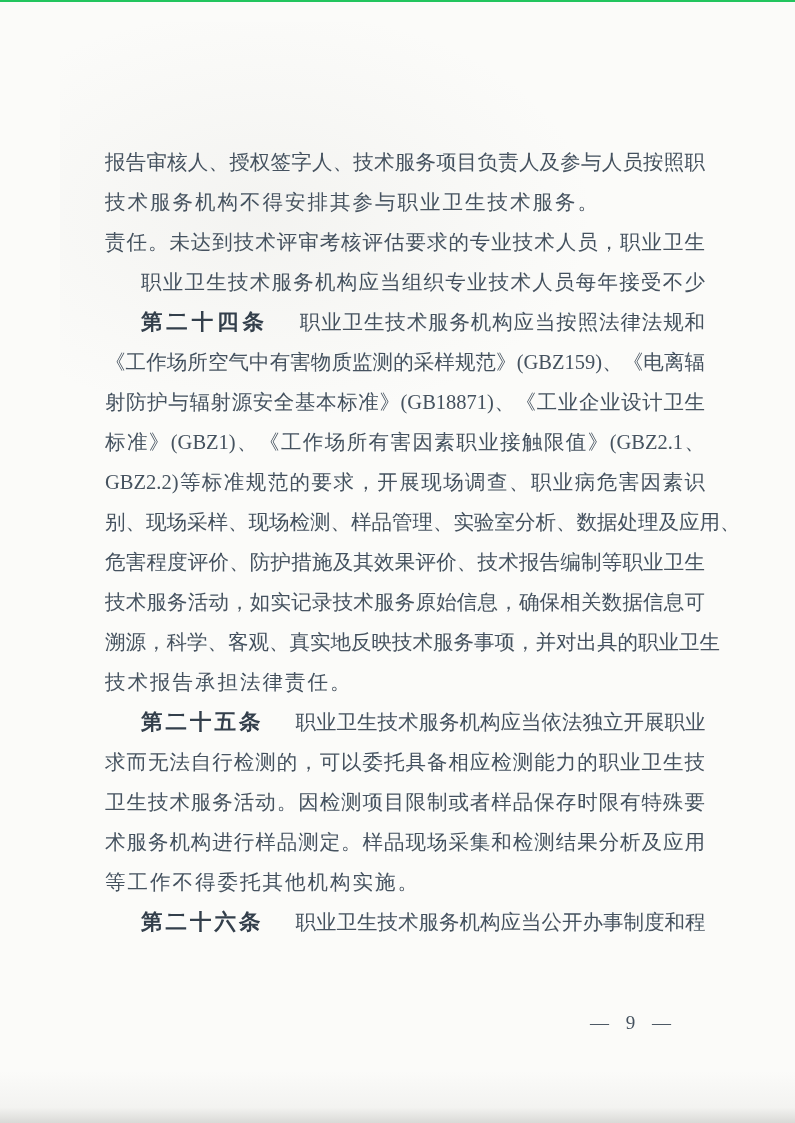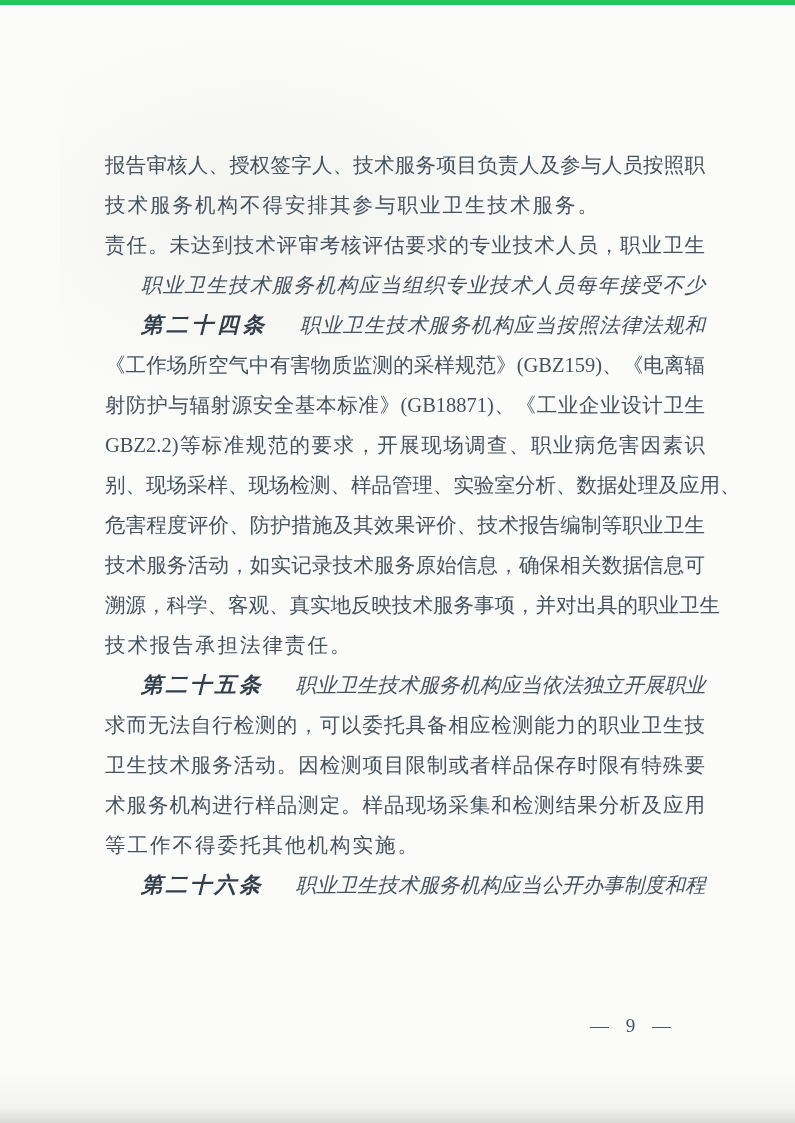--- a/index.html
+++ b/index.html
@@ -7,21 +7,21 @@
     padding: 0;
     background: #ffffff;
   }
   .page {
     position: relative;
     width: 795px;
     height: 1123px;
     background: var(--page-bg, #fbfbf9);
     overflow: hidden;
     box-sizing: border-box;
-    border-top: 5px solid #22c55e;
+    border-top: 2px solid #22c55e;
     font-family: "Liberation Serif", "DejaVu Serif", serif;
   }
   
   .smudge-top {
     position: absolute;
     left: 60px;
     top: 20px;
     width: 580px;
     height: 430px;
     background: radial-gradient(ellipse at 35% 45%, rgba(188,188,182,0.12), rgba(188,188,182,0) 62%);
@@ -55,21 +55,20 @@
     white-space: nowrap;
   }
   .line.just {
     text-align-last: justify;
   }
   .line.end {
     letter-spacing: 2px;
   }
   .line.indent {
     padding-left: 36px;
-    font-style: italic;
   }
   .head {
     font-family: "Liberation Sans", "DejaVu Sans", sans-serif;
     font-weight: 700;
     font-size: 21.5px;
     letter-spacing: 3px;
     color: var(--heading-color, #333f4b);
     margin-right: 32px;
   }
   .footer {
@@ -90,20 +89,21 @@
   <div class="smudge-top"></div>
   <div class="smudge-bottom"></div>
   <div class="body-text">
       <div class="line just">报告审核人、授权签字人、技术服务项目负责人及参与人员按照职</div>
       <div class="line end">技术服务机构不得安排其参与职业卫生技术服务。</div>
       <div class="line just">责任。未达到技术评审考核评估要求的专业技术人员，职业卫生</div>
       <div class="line just indent">职业卫生技术服务机构应当组织专业技术人员每年接受不少</div>
       <div class="line just indent"><b class="head">第二十四条</b><span>职业卫生技术服务机构应当按照法律法规和</span></div>
       <div class="line just">《工作场所空气中有害物质监测的采样规范》(GBZ159)、《电离辐</div>
       <div class="line just">射防护与辐射源安全基本标准》(GB18871)、《工业企业设计卫生</div>
+      <div class="line just">标准》(GBZ1)、《工作场所有害因素职业接触限值》(GBZ2.1、</div>
       <div class="line just">GBZ2.2)等标准规范的要求，开展现场调查、职业病危害因素识</div>
       <div class="line just">别、现场采样、现场检测、样品管理、实验室分析、数据处理及应用、</div>
       <div class="line just">危害程度评价、防护措施及其效果评价、技术报告编制等职业卫生</div>
       <div class="line just">技术服务活动，如实记录技术服务原始信息，确保相关数据信息可</div>
       <div class="line just">溯源，科学、客观、真实地反映技术服务事项，并对出具的职业卫生</div>
       <div class="line end">技术报告承担法律责任。</div>
       <div class="line just indent"><b class="head">第二十五条</b><span>职业卫生技术服务机构应当依法独立开展职业</span></div>
       <div class="line just">求而无法自行检测的，可以委托具备相应检测能力的职业卫生技</div>
       <div class="line just">卫生技术服务活动。因检测项目限制或者样品保存时限有特殊要</div>
       <div class="line just">术服务机构进行样品测定。样品现场采集和检测结果分析及应用</div>

